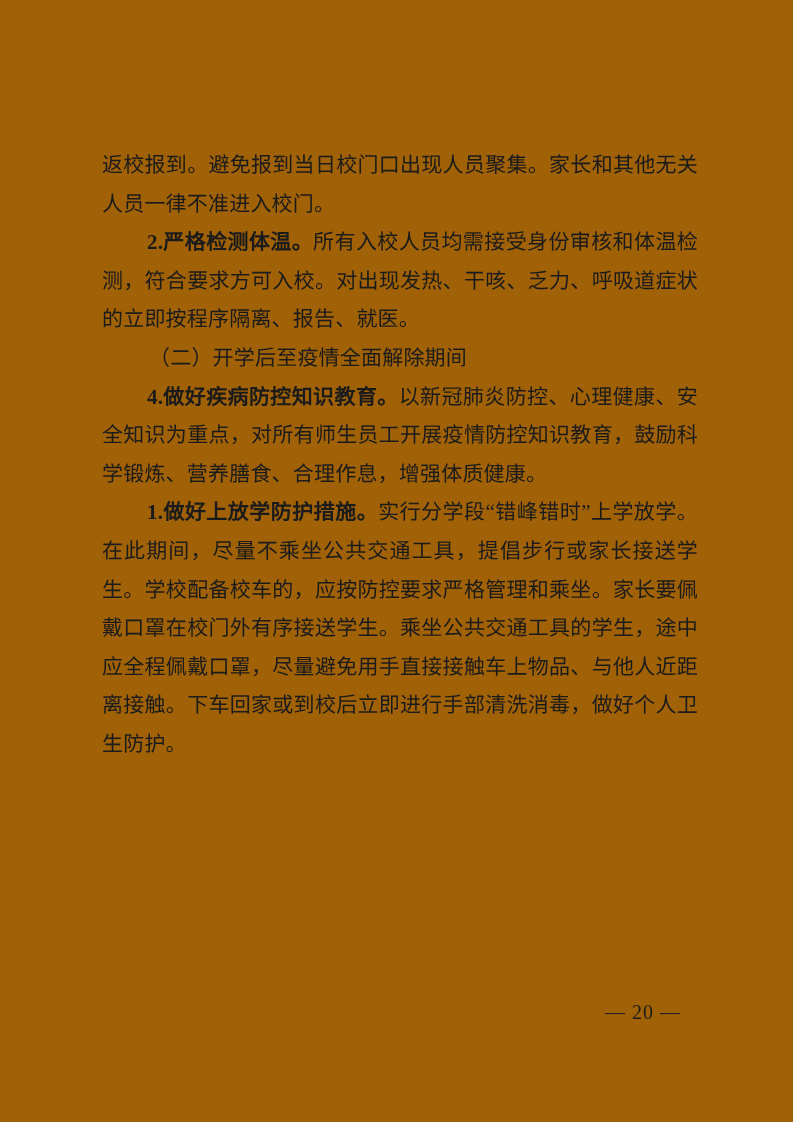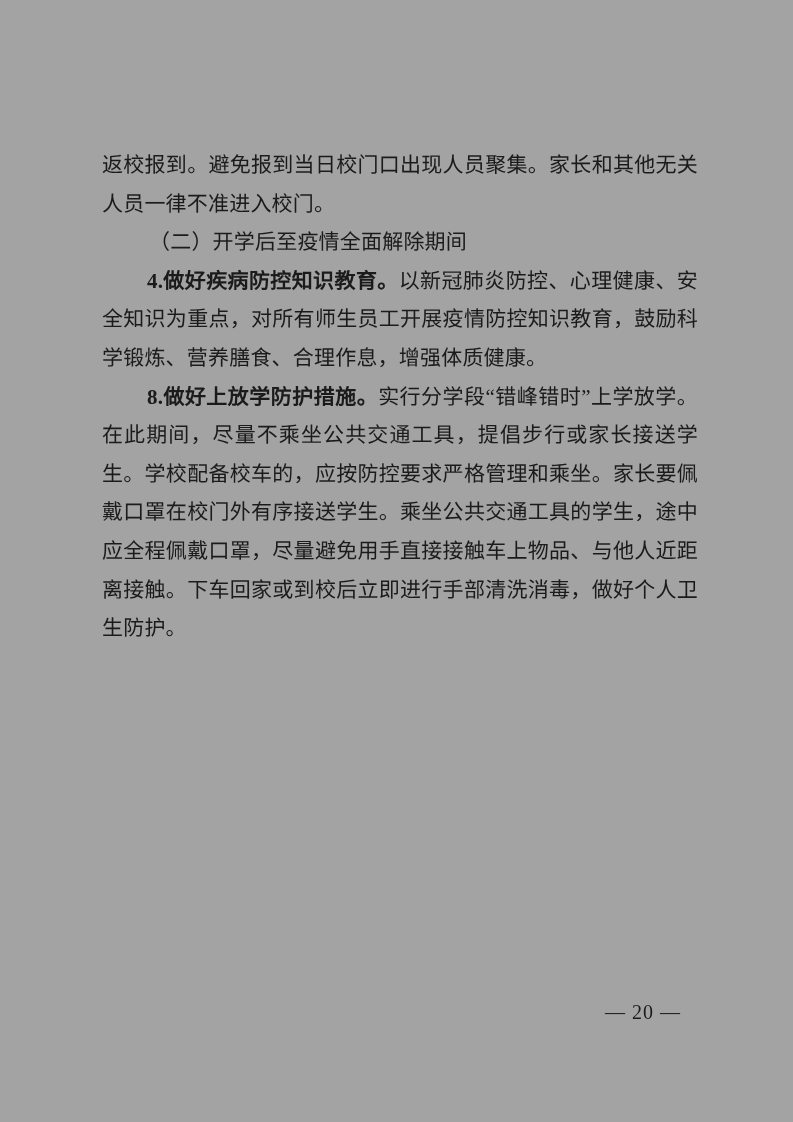--- a/index.html
+++ b/index.html
@@ -6,21 +6,21 @@
   html, body {
     margin: 0;
     padding: 0;
     background: #e8e8e8;
   }
   .page {
     position: relative;
     width: 793px;
     height: 1122px;
     margin: 0 auto;
-    background: #a3a3a3;
+    background: #a16207;
     color: #1b1b1b;
     font-family: "Liberation Serif", "DejaVu Serif", serif;
     overflow: hidden;
   }
   .content {
     position: absolute;
     left: 102px;
     top: 146px;
     width: 596px;
   }
@@ -55,25 +55,26 @@
   }
 </style>
 </head>
 <body>
 
 <div class="page">
   <div class="content">
 
     <p class="para"><span>返校报到。避免报到当日校门口出现人员聚集。家长和其他无关人员一律不准进入校门。</span></p>
 
+    <p class="para indent"><span class="lead">2.严格检测体温。</span><span>所有入校人员均需接受身份审核和体温检测，符合要求方可入校。对出现发热、干咳、乏力、呼吸道症状的立即按程序隔离、报告、就医。</span></p>
 
     <p class="para heading"><span>（二）开学后至疫情全面解除期间</span></p>
 
 
     <p class="para indent"><span class="lead">4.做好疾病防控知识教育。</span><span>以新冠肺炎防控、心理健康、安全知识为重点，对所有师生员工开展疫情防控知识教育，鼓励科学锻炼、营养膳食、合理作息，增强体质健康。</span></p>
 
-    <p class="para indent"><span class="lead">8.做好上放学防护措施。</span><span>实行分学段“错峰错时”上学放学。在此期间，尽量不乘坐公共交通工具，提倡步行或家长接送学生。学校配备校车的，应按防控要求严格管理和乘坐。家长要佩戴口罩在校门外有序接送学生。乘坐公共交通工具的学生，途中应全程佩戴口罩，尽量避免用手直接接触车上物品、与他人近距离接触。下车回家或到校后立即进行手部清洗消毒，做好个人卫生防护。</span></p>
+    <p class="para indent"><span class="lead">1.做好上放学防护措施。</span><span>实行分学段“错峰错时”上学放学。在此期间，尽量不乘坐公共交通工具，提倡步行或家长接送学生。学校配备校车的，应按防控要求严格管理和乘坐。家长要佩戴口罩在校门外有序接送学生。乘坐公共交通工具的学生，途中应全程佩戴口罩，尽量避免用手直接接触车上物品、与他人近距离接触。下车回家或到校后立即进行手部清洗消毒，做好个人卫生防护。</span></p>
 
 
   </div>
 
   <div class="footer">— 20 —</div>
 </div>
 
 </body></html>

